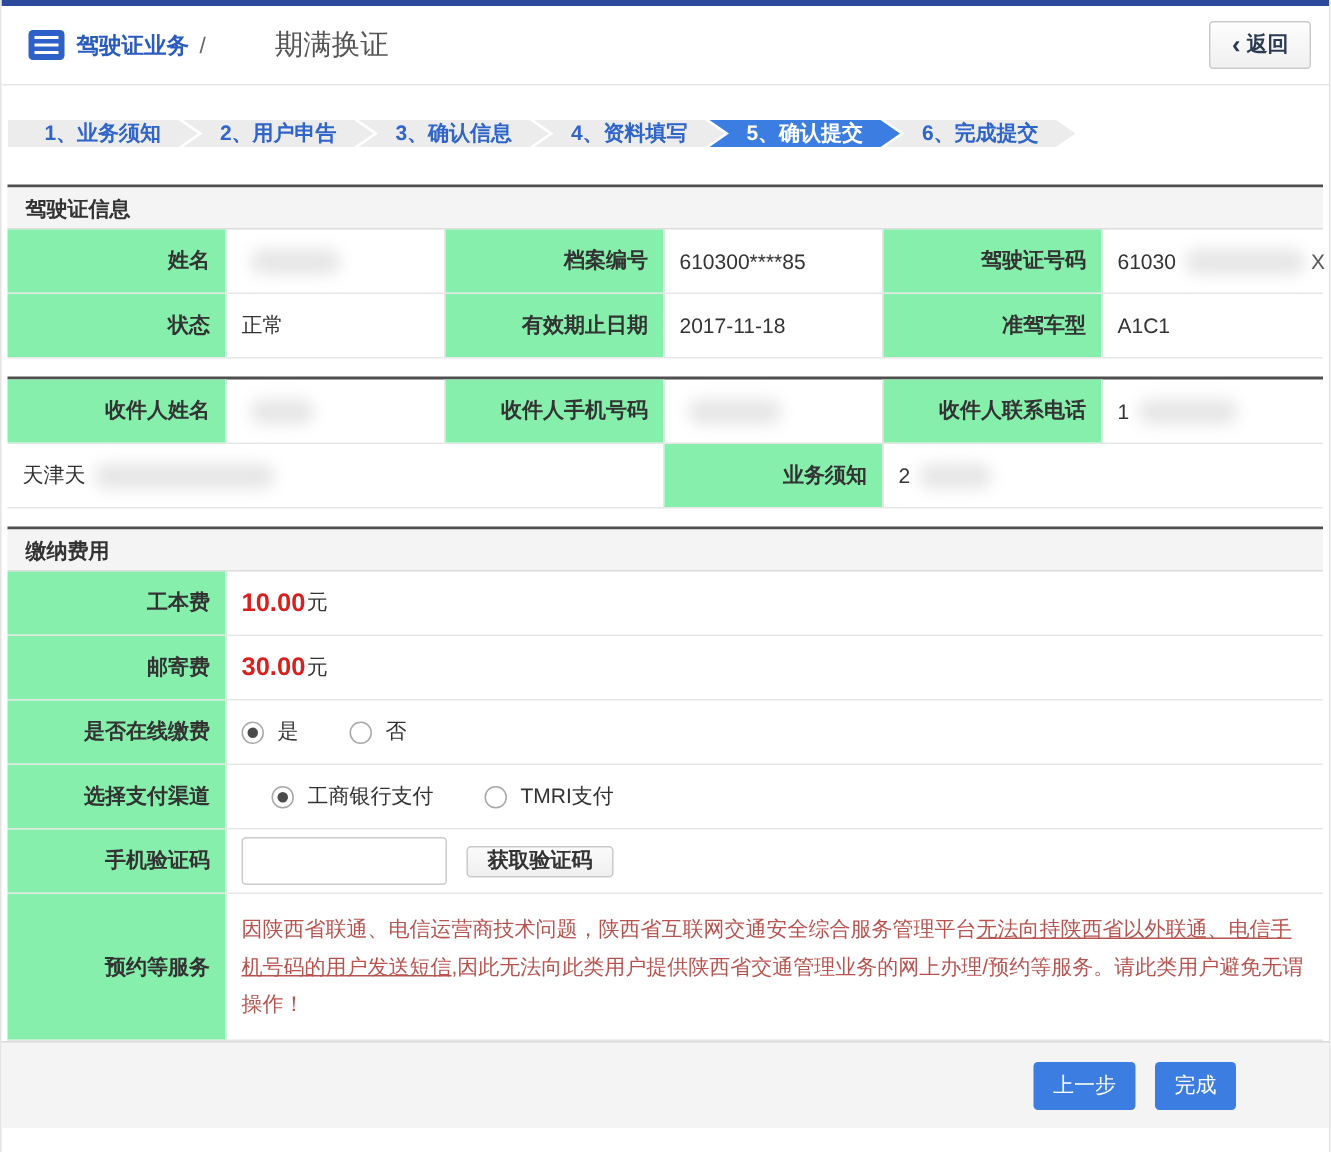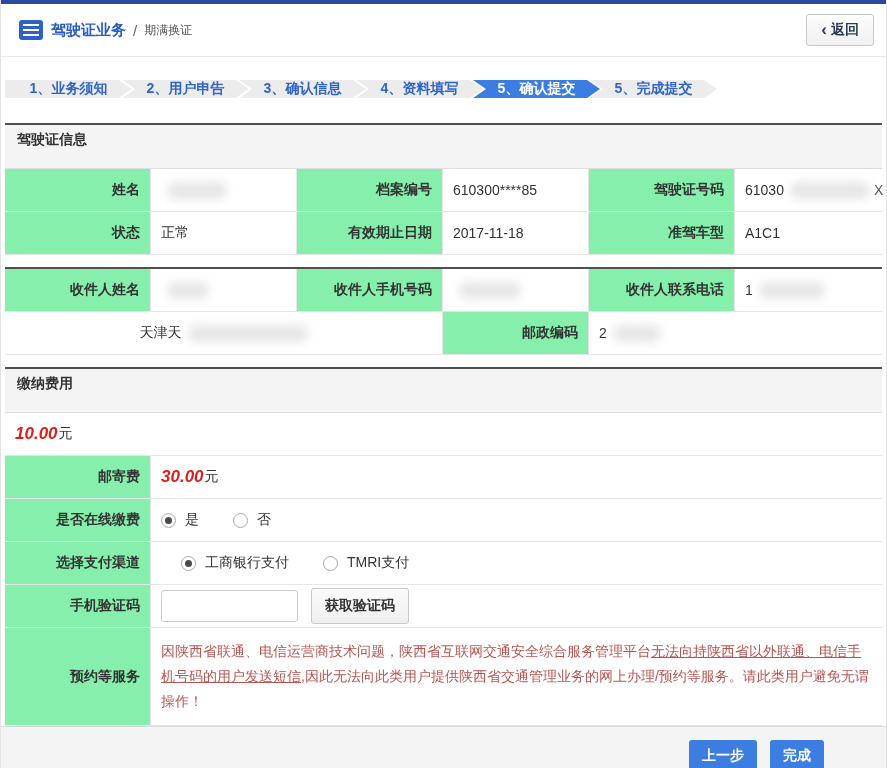--- a/index.html
+++ b/index.html
@@ -11,64 +11,64 @@
   }
   
   .top-bar { height:4px; background:#2b4a9e; }
   
   .header { height:53px; display:flex; align-items:center; padding:0 12px 0 18px; border-bottom:1px solid #e5e5e5; background:#fff; }
   .doc-icon { width:24px; height:20px; background:#2d61c8; border-radius:3px; position:relative; margin-right:8px; flex:0 0 auto; }
   .doc-icon i { position:absolute; left:4px; right:4px; height:2px; background:#fff; display:block; }
   .doc-icon i:nth-child(1){ top:4px; } .doc-icon i:nth-child(2){ top:9px; } .doc-icon i:nth-child(3){ top:14px; }
   .title { color:#2a5cc0; font-size:15px; font-weight:bold; }
   .crumb-sep { color:#666; margin:0 7px; font-size:15px; }
-  .subtitle { color:#555; font-size:12px; }
+  .subtitle { color:#555; font-size:19px;margin-left:39px; }
   .spacer { flex:1; }
   .back-btn { display:inline-flex; align-items:center; gap:4px; padding:6px 14px; background:linear-gradient(#fdfdfd,#f0f0f0);
     border:1px solid #c9c9c9; border-radius:3px; color:#2b3a55; font-size:14px; font-weight:bold; cursor:pointer; }
   .back-btn .chev { font-size:17px; line-height:12px; font-weight:bold; }
   
   .content { padding:0 4px; }
   
   .steps { display:flex; margin:14px 0 16px 0; height:36px;align-items:center; }
   .step { width:127px; background:#ececec; color:#2f64c9; font-weight:bold; font-size:14px;
     display:flex; align-items:center; justify-content:center;
     clip-path:polygon(0 0, calc(100% - 13px) 0, 100% 50%, calc(100% - 13px) 100%, 0 100%, 13px 50%);
     margin-left:-10px; }
   .step:first-child { margin-left:0; clip-path:polygon(0 0, calc(100% - 13px) 0, 100% 50%, calc(100% - 13px) 100%, 0 100%); }
   .step.active { background:#3c7de2; color:#fff; }
   .step-filler { flex:1; background:#ececec; clip-path:polygon(0 0,100% 0,100% 100%,0 100%,13px 50%); margin-left:-10px; }
   
   .section { border-top:2px solid #4f4f4f; margin-bottom:12px; }
-  .section-head { background:#f4f4f4; border-bottom:1px solid #ddd; padding:6px 12px; font-weight:bold; color:#333; height:44px; line-height:16px; }
+  .section-head { background:#f4f4f4; border-bottom:1px solid #ddd; padding:6px 12px; font-weight:bold; color:#333; height:28px; line-height:16px; }
   .grid-row { display:grid; grid-template-columns:146px 146px 146px 146px 146px 1fr; border-bottom:1px solid #e6e6e6; min-height:43px; }
   .grid-row-2col { display:grid; grid-template-columns:146px 1fr; border-bottom:1px solid #e6e6e6; min-height:43px; }
   .cell { display:flex; align-items:center; padding:0 10px; border-right:1px solid #e6e6e6; }
   .cell:last-child { border-right:none; }
   .cell.lbl { background:#86efac; justify-content:flex-end; font-weight:bold;text-align:center; }
-  .cell.span3 { grid-column:span 3;justify-content:center; }
+  .cell.span3 { grid-column:span 3; }
   .blur-blob { display:inline-block; height:17px; background:#d9d9d9; border-radius:8px; filter:blur(5px); opacity:.65; vertical-align:middle; margin-left:6px; }
-  .fee-amt { color:#d9201c; font-weight:bold; font-size:17px;font-style:italic; }
+  .fee-amt { color:#d9201c; font-weight:bold; font-size:17px; }
   .fee-unit { color:#333; font-size:14px; margin-left:1px; }
   
   .radio-opt { display:inline-flex; align-items:center; gap:9px; margin-right:34px; cursor:pointer; }
   .radio { width:15px; height:15px; border:1px solid #a8a8a8; border-radius:50%; background:#fff; position:relative; flex:0 0 auto; }
   .radio.checked::after { content:""; position:absolute; left:3px; top:3px; width:7px; height:7px; border-radius:50%; background:#4a4a4a; }
   
   .code-input { width:137px; height:32px; border:1px solid #ccc; border-radius:3px; padding:0 8px; font-size:14px; margin-right:13px; }
-  .code-btn { height:36px; padding:0 13px; background:linear-gradient(#fbfbfb,#efefef); border:1px solid #c9c9c9; border-radius:3px;
+  .code-btn { height:21px; padding:0 13px; background:linear-gradient(#fbfbfb,#efefef); border:1px solid #c9c9c9; border-radius:3px;
     font-size:14px; font-weight:bold; color:#333; cursor:pointer; }
   
   .notice-row { min-height:84px; }
   .notice-row .cell { padding-top:11px; padding-bottom:11px; }
   .notice-text { color:#b85450; line-height:25px; font-size:14px; }
   .notice-text .u { text-decoration:underline; }
   
   .footer { background:#f4f4f4; border-top:1px solid #d9d9d9; height:58px; display:flex; align-items:center; justify-content:flex-end; padding-right:62px; gap:13px; }
-  .btn-blue { min-width:48px; padding:7px 13px; background:#3c7de2; border:none; border-radius:3px; color:#fff; font-size:14px; font-weight:bold; cursor:pointer; }
+  .btn-blue { min-width:48px; padding:7px 13px; background:#3c7de2; border:none; border-radius:3px; color:#fff; font-size:14px; font-weight:normal; cursor:pointer; }
 </style>
 </head>
 <body>
 
 <div class="top-bar"></div>
 
 <div class="header">
   <span class="doc-icon">
       <i></i>
       <i></i>
@@ -85,21 +85,21 @@
 </div>
 
 <div class="content">
 
   <div class="steps">
     <div class="step">1、业务须知</div>
     <div class="step">2、用户申告</div>
     <div class="step">3、确认信息</div>
     <div class="step">4、资料填写</div>
     <div class="step active">5、确认提交</div>
-    <div class="step">5、完成提交</div>
+    <div class="step">6、完成提交</div>
     <div class="step-filler"></div>
   </div>
 
   <div class="section">
     <div class="section-head">驾驶证信息</div>
     <div class="grid-row">
       <div class="cell lbl">姓名</div>
       <div class="cell">
           <span class="blur-blob" style="width:60px"></span>
         </div>
@@ -136,32 +136,33 @@
       <div class="cell">
         <span>1</span>
         <span class="blur-blob" style="width:66px"></span>
       </div>
     </div>
     <div class="grid-row">
       <div class="cell span3">
         <span>天津天</span>
         <span class="blur-blob" style="width:120px"></span>
       </div>
-      <div class="cell lbl">邮政编码</div>
+      <div class="cell lbl">业务须知</div>
       <div class="cell">
         <span>2</span>
         <span class="blur-blob" style="width:48px"></span>
       </div>
     </div>
   </div>
 
   <div class="section" style="margin-bottom:0;">
     <div class="section-head">缴纳费用</div>
 
     <div class="grid-row-2col">
+      <div class="cell lbl">工本费</div>
       <div class="cell">
         <span class="fee-amt">10.00</span>
         <span class="fee-unit">元</span>
       </div>
     </div>
 
     <div class="grid-row-2col">
       <div class="cell lbl">邮寄费</div>
       <div class="cell">
         <span class="fee-amt">30.00</span>

